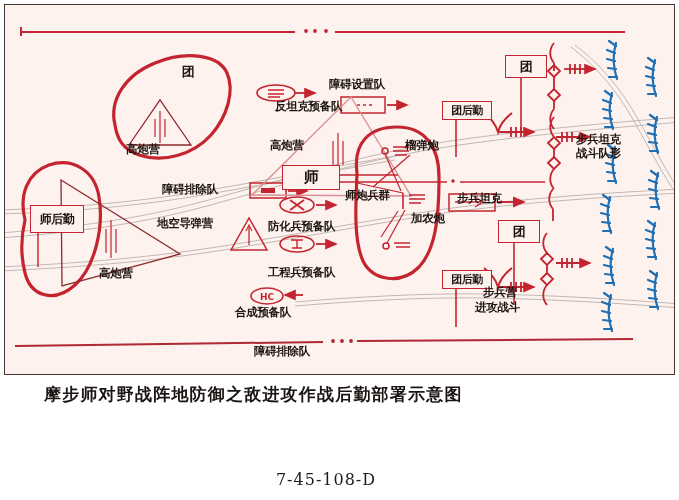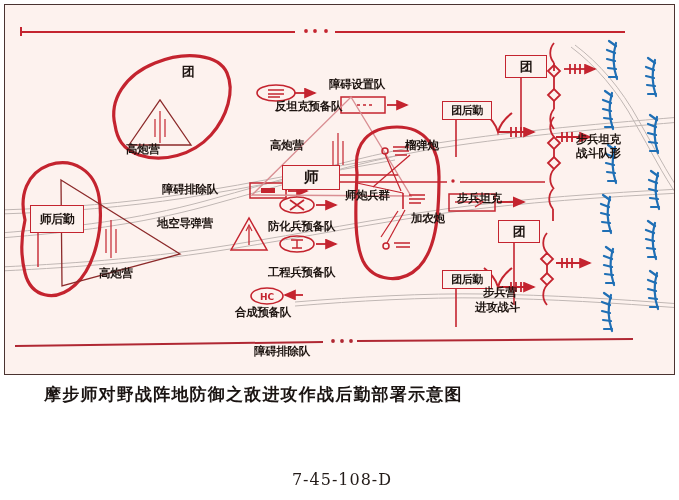--- a/index.html
+++ b/index.html
@@ -46,21 +46,21 @@
   }
   #caption{
     font-family:"DejaVu Serif","Liberation Serif",serif;
     font-size:17px;font-weight:bold;color:#1a1412;
     letter-spacing:1.2px;
   }
   #figno{
     position:absolute;left:0;top:470px;width:652px;
     text-align:center;
     font-family:"DejaVu Serif","Liberation Serif",serif;
-    font-size:16px;color:#231b18;letter-spacing:1px;padding-left:16px;
+    font-size:16px;color:#231b18;letter-spacing:1px;
   }
 </style>
 </head>
 <body>
 
 <div id="page">
 
   <div id="map-frame">
 
     <svg id="svg-layer" viewBox="0 0 671 371">

